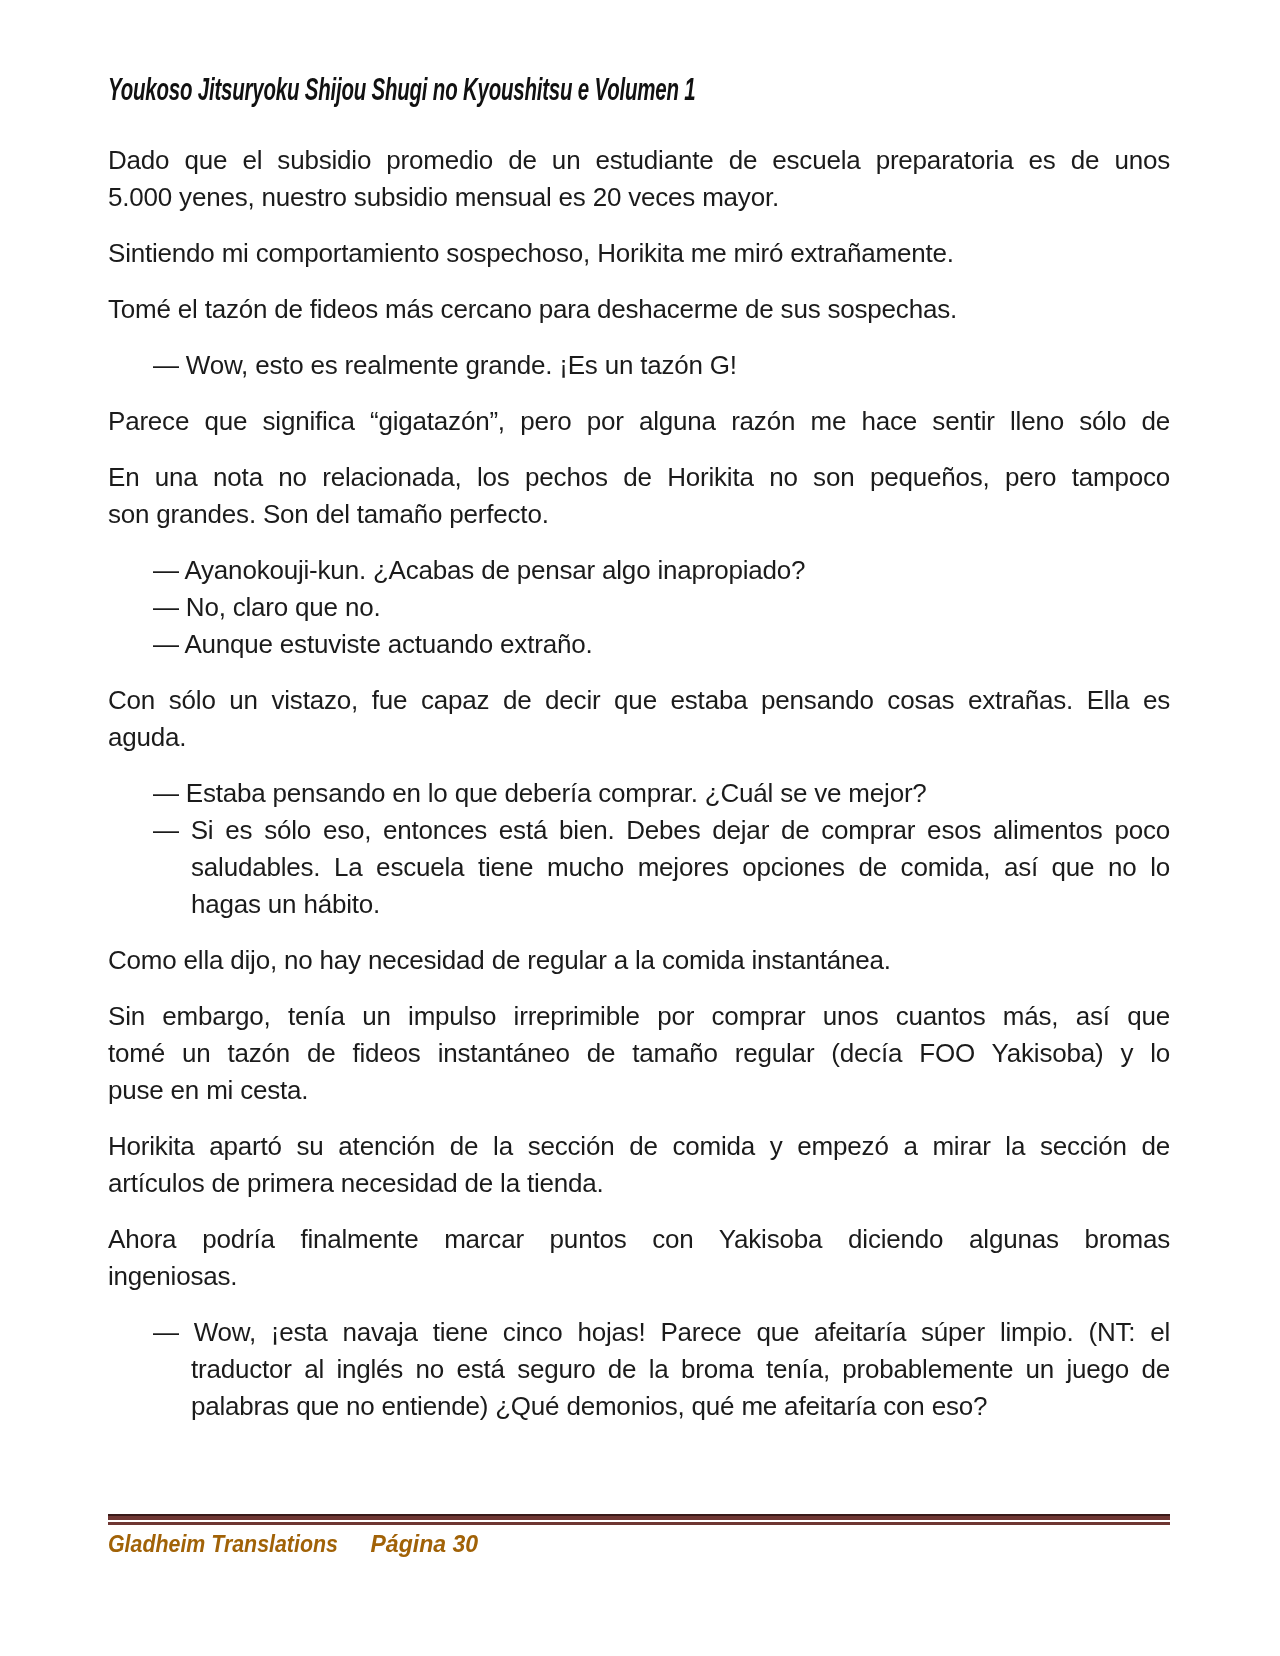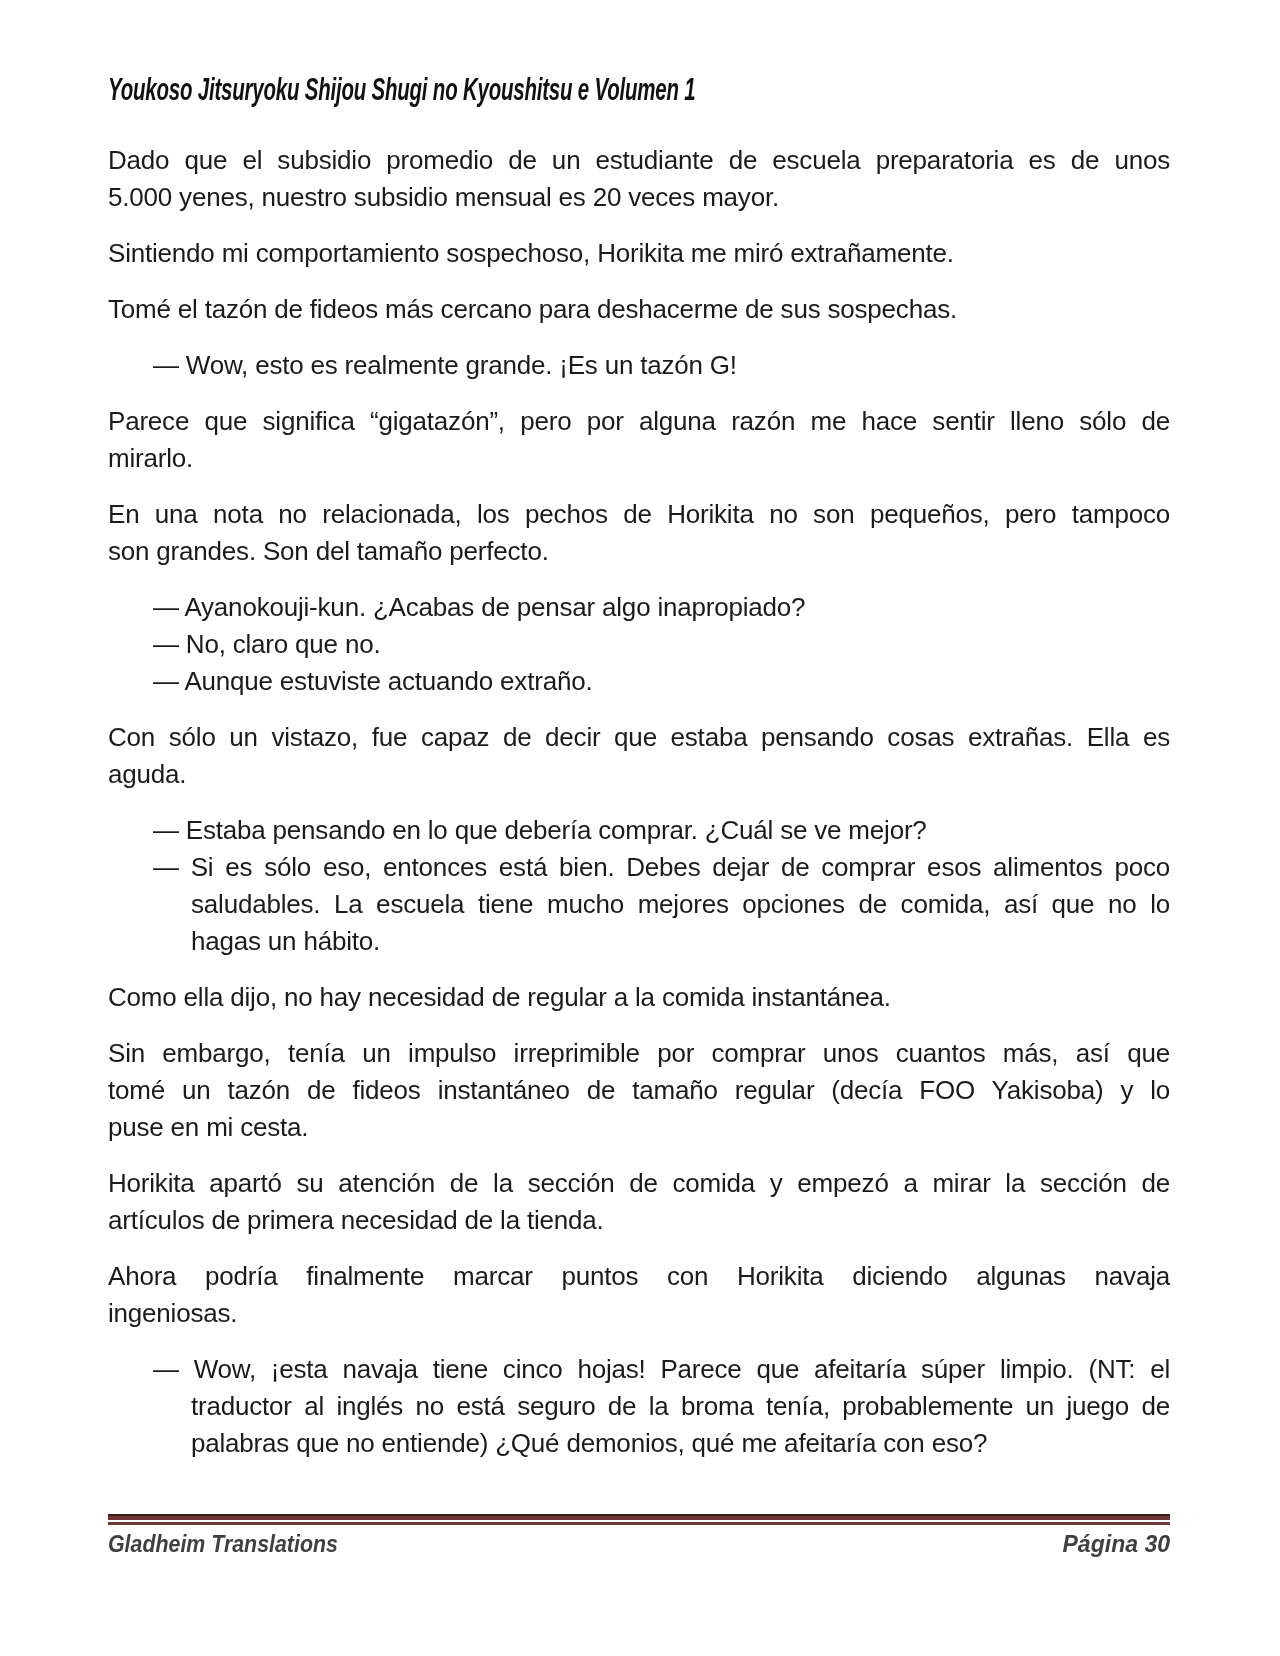--- a/index.html
+++ b/index.html
@@ -66,23 +66,22 @@
   }
   .footer-rule .gap { height: 2px; background: #ffffff; }
   .footer-rule .thin { height: 3px; background: #6f3733; }
   
   .footer-row {
     position: absolute;
     top: 1530px;
     left: 108px;
     width: 1062px;
     display: flex;
-    justify-content: space-between;
     align-items: flex-start;
-    color: #404040;
+    color: #a16207;
   }
   .footer-text {
     font-weight: bold;
     font-style: italic;
     font-size: 24px;
     line-height: 1.2;
     white-space: nowrap;
   }
   .footer-left  { transform: scaleX(0.89); transform-origin: left top; }
   .footer-right { transform: scaleX(0.96); transform-origin: right top; }
@@ -105,21 +104,20 @@
         <div class="line">Sintiendo mi comportamiento sospechoso, Horikita me miró extrañamente.</div>
       </div>
       <div class="block">
         <div class="line">Tomé el tazón de fideos más cercano para deshacerme de sus sospechas.</div>
       </div>
       <div class="block dialogue">
         <div class="line first">— Wow, esto es realmente grande. ¡Es un tazón G!</div>
       </div>
       <div class="block">
         <div class="line just">Parece que significa “gigatazón”, pero por alguna razón me hace sentir lleno sólo de</div>
-        <div class="line">mirarlo.</div>
       </div>
       <div class="block">
         <div class="line just">En una nota no relacionada, los pechos de Horikita no son pequeños, pero tampoco</div>
         <div class="line">son grandes. Son del tamaño perfecto.</div>
       </div>
       <div class="block dialogue">
         <div class="line first">— Ayanokouji-kun. ¿Acabas de pensar algo inapropiado?</div>
         <div class="line first">— No, claro que no.</div>
         <div class="line first">— Aunque estuviste actuando extraño.</div>
       </div>
@@ -139,21 +137,21 @@
       <div class="block">
         <div class="line just">Sin embargo, tenía un impulso irreprimible por comprar unos cuantos más, así que</div>
         <div class="line just">tomé un tazón de fideos instantáneo de tamaño regular (decía FOO Yakisoba) y lo</div>
         <div class="line">puse en mi cesta.</div>
       </div>
       <div class="block">
         <div class="line just">Horikita apartó su atención de la sección de comida y empezó a mirar la sección de</div>
         <div class="line">artículos de primera necesidad de la tienda.</div>
       </div>
       <div class="block">
-        <div class="line just">Ahora podría finalmente marcar puntos con Horikita diciendo algunas navaja</div>
+        <div class="line just">Ahora podría finalmente marcar puntos con Yakisoba diciendo algunas bromas</div>
         <div class="line">ingeniosas.</div>
       </div>
       <div class="block dialogue">
         <div class="line just first">— Wow, ¡esta navaja tiene cinco hojas! Parece que afeitaría súper limpio. (NT: el</div>
         <div class="line just">traductor al inglés no está seguro de la broma tenía, probablemente un juego de</div>
         <div class="line">palabras que no entiende) ¿Qué demonios, qué me afeitaría con eso?</div>
       </div>
     </main>
 
   <div class="footer-rule">

